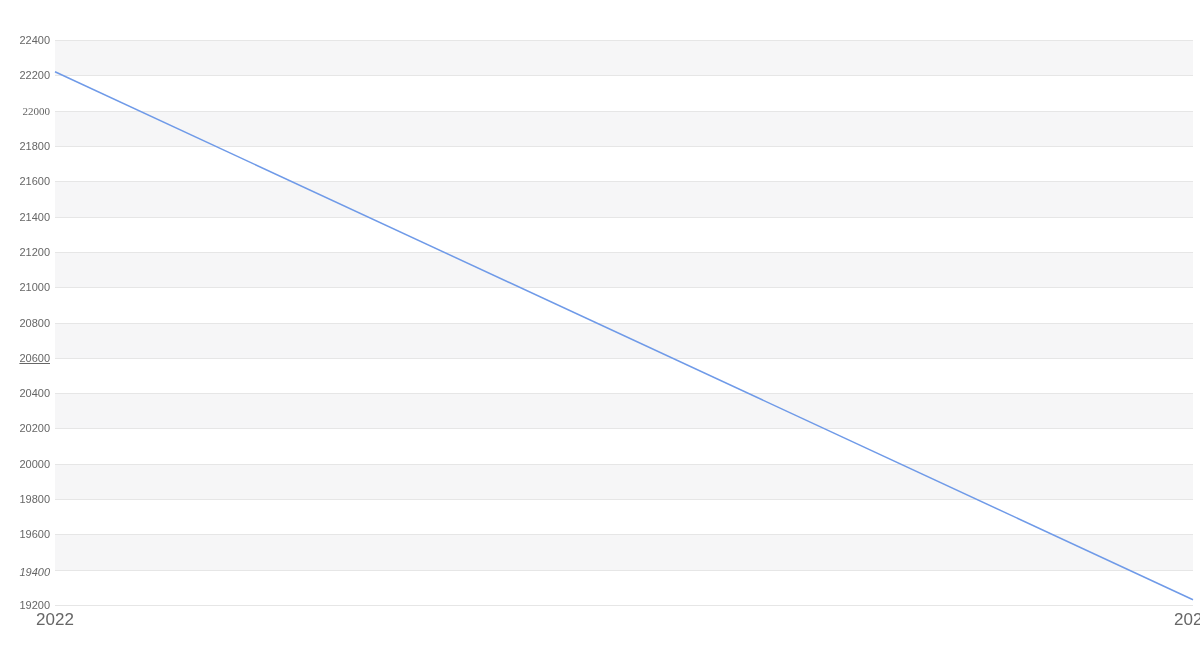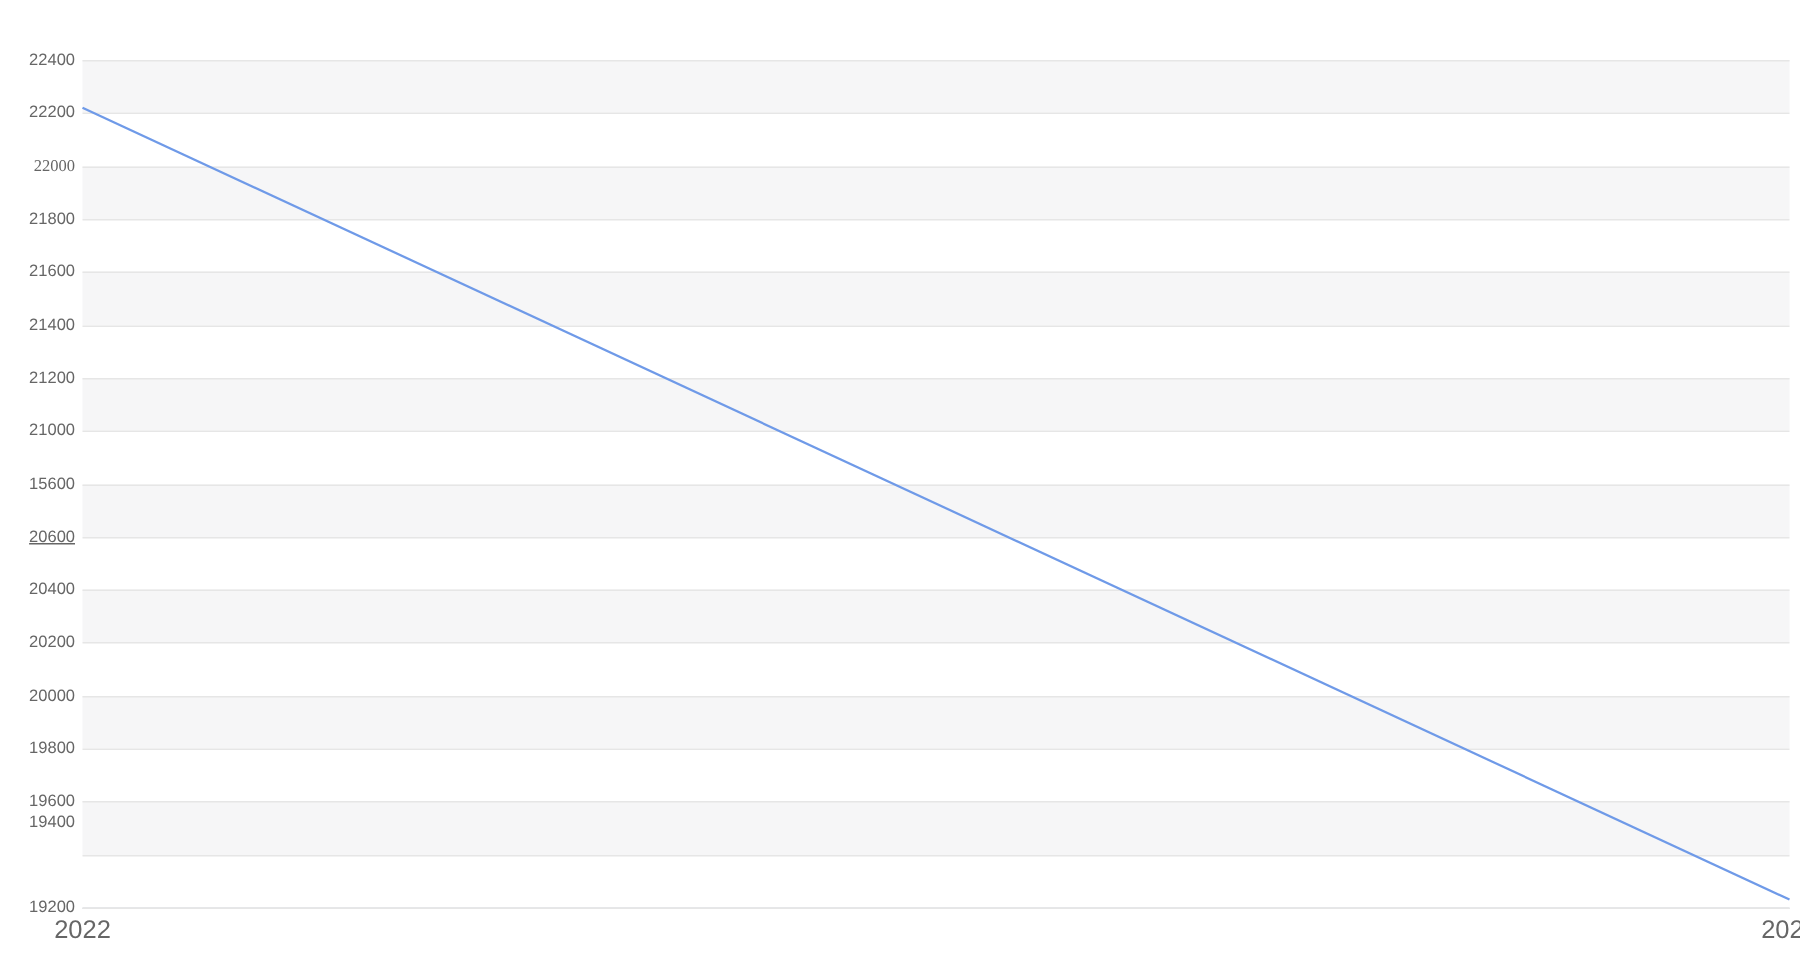--- a/index.html
+++ b/index.html
@@ -102,28 +102,28 @@
       <div class="gridline" style="top: 141.25px;"></div>
       <div class="gridline" style="top: 105.938px;"></div>
       <div class="gridline" style="top: 70.625px;"></div>
       <div class="gridline" style="top: 35.3125px;"></div>
       <div class="gridline" style="top: 0px;"></div>
       <svg class="line-layer" id="line-layer" viewBox="0 0 1138 565" preserveAspectRatio="none">
         <path d="M0 31.78125 L1138 559.703125" fill="none" stroke="#6f9ae8" stroke-width="1.5"></path>
       </svg>
   </div>
 <div class="ytick" style="top: 605px;">19200</div>
-    <div class="ytick" style="top: 548px;">19400</div>
+    <div class="ytick" style="top: 572px; font-style: italic;">19400</div>
     <div class="ytick" style="top: 534px;">19600</div>
     <div class="ytick" style="top: 499.062px;">19800</div>
     <div class="ytick" style="top: 463.75px;">20000</div>
     <div class="ytick" style="top: 428.438px;">20200</div>
     <div class="ytick" style="top: 393.125px;">20400</div>
     <div class="ytick" style="top: 357.812px; text-decoration: underline;">20600</div>
-    <div class="ytick" style="top: 322.5px;">15600</div>
+    <div class="ytick" style="top: 322.5px;">20800</div>
     <div class="ytick" style="top: 287.188px;">21000</div>
     <div class="ytick" style="top: 251.875px;">21200</div>
     <div class="ytick" style="top: 216.562px;">21400</div>
     <div class="ytick" style="top: 181.25px;">21600</div>
     <div class="ytick" style="top: 145.938px;">21800</div>
     <div class="ytick" style="top: 110.625px; font-family: Liberation Serif, serif;">22000</div>
     <div class="ytick" style="top: 75.3125px;">22200</div>
     <div class="ytick" style="top: 40px;">22400</div>
     <div class="xtick" style="left: 55px;">2022</div>
     <div class="xtick" style="left: 1193px;">2024</div>

